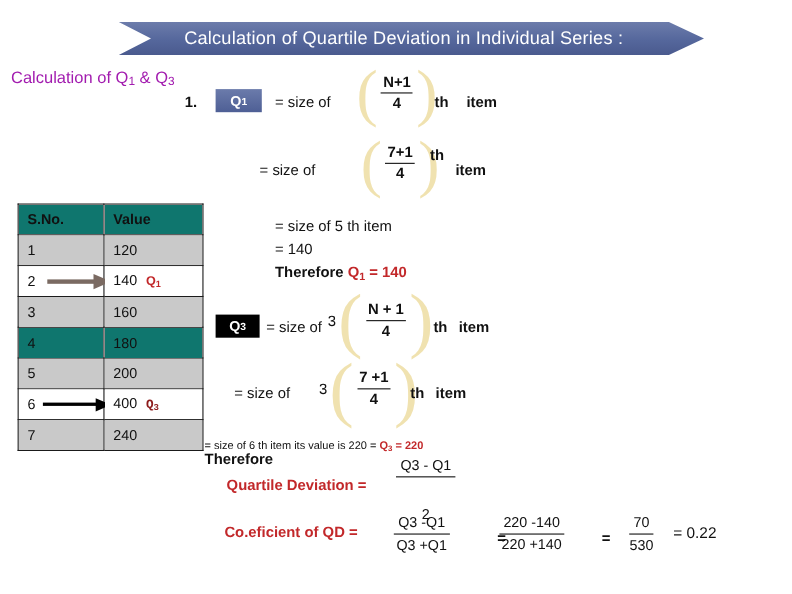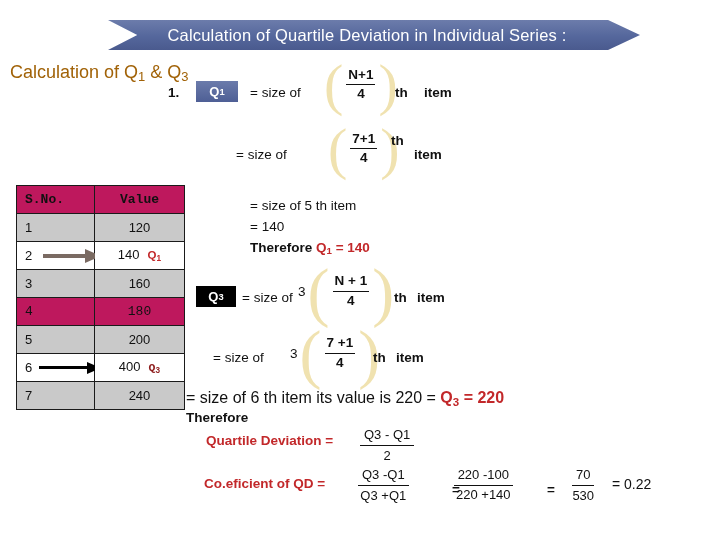--- a/index.html
+++ b/index.html
@@ -43,22 +43,22 @@
     padding-right: 14px;
     box-sizing: border-box;
     white-space: nowrap;
   }
 
   
   .abs { position: absolute; white-space: nowrap; }
 
   #calc-heading {
     left: 10px; top: 62px;
-    font-size: 18px;
-    color: #a16207;
+    font-size: 15px;
+    color: #a21caf;
   }
   .sub { font-size: .72em; vertical-align: -0.25em; }
 
   
   #q1-row-number { left: 168px; top: 85px; font-size: 13.5px; font-weight: bold; }
   #q1-badge {
     left: 196px; top: 81px;
     width: 42px; height: 21px;
     background: #5b6ea0;
     background: linear-gradient(to bottom,#6b7bab 0%,#4e5f95 100%);
@@ -121,22 +121,22 @@
     border: 1.5px solid #1a1a1a;
     height: 28px;
     padding: 0 8px;
     text-align: left;
     font-weight: normal;
     vertical-align: middle;
     box-sizing: border-box;
   }
   #value-table th { font-weight: bold; font-size: 13px; }
   #value-table .c-sno { width: 78px; position: relative; }
-  #value-table .c-val { width: 90px; position: relative; text-align: center; }
-  .row-light td, .row-light th { background: #be185d; font-family: Liberation Mono, monospace; }
+  #value-table .c-val { width: 90px; position: relative; }
+  .row-light td, .row-light th { background: #0f766e; }
   .row-dark  td { background: #c9c9c9; }
   .row-white td { background: #ffffff; }
 
   .qtag { color: #c2282a; font-weight: bold; font-size: 11.5px; margin-left: 8px; }
   .qtag.dark { color: #8d1b1b; font-family: Liberation Mono, monospace; }
 
   
   .tarrow { position: absolute; top: 50%; transform: translateY(-50%); height: 0; }
   .tarrow .shaft { position: absolute; left: 0; top: -2px; height: 4px; }
   .tarrow .head {
@@ -168,27 +168,27 @@
     display: flex; align-items: center; justify-content: center;
   }
   #q3-sizeof-1 { left: 242px; top: 290px; font-size: 13.5px; }
   #q3-th-1   { left: 394px; top: 290px; font-size: 13.5px; font-weight: bold; }
   #q3-item-1 { left: 417px; top: 290px; font-size: 13.5px; font-weight: bold; }
 
   #q3-sizeof-2 { left: 213px; top: 350px; font-size: 13.5px; }
   #q3-th-2   { left: 373px; top: 350px; font-size: 13.5px; font-weight: bold; }
   #q3-item-2 { left: 396px; top: 350px; font-size: 13.5px; font-weight: bold; }
 
-  #q3-res-1 { left: 186px; top: 389px; font-size: 16px; }
+  #q3-res-1 { left: 186px; top: 400px; font-size: 10px; }
   #q3-res-eq { color: #c2282a; font-weight: bold; }
   #therefore { left: 186px; top: 410px; font-size: 13.5px; font-weight: bold; }
 
   
   #qd-label { left: 206px; top: 433px; font-size: 13.5px; font-weight: bold; color: #c2282a; }
-  #qd-frac  { left: 360px; top: 426px; }
+  #qd-frac  { left: 360px; top: 414px; gap: 24px; }
   .plainfrac {
     position: absolute;
     display: inline-flex;
     flex-direction: column;
     align-items: center;
     font-size: 13px;
     line-height: 1.35;
   }
   .plainfrac .num { border-bottom: 1.5px solid #111; padding: 0 4px 1px 4px; }
   .plainfrac .den { padding-top: 1px; }
@@ -348,21 +348,21 @@
 <div class="abs" id="coef-label">Co.eficient of QD =</div>
 
 <div class="plainfrac" id="coef-frac1">
   <span class="num">Q3 -Q1</span>
   <span class="den">Q3 +Q1</span>
 </div>
 
 <div class="abs" id="coef-eq1">=</div>
 
 <div class="plainfrac" id="coef-frac2">
-  <span class="num">220 -100</span>
+  <span class="num">220 -140</span>
   <span class="den">220 +140</span>
 </div>
 
 <div class="abs" id="coef-eq2">=</div>
 
 <div class="plainfrac" id="coef-frac3">
   <span class="num">70</span>
   <span class="den">530</span>
 </div>
 

